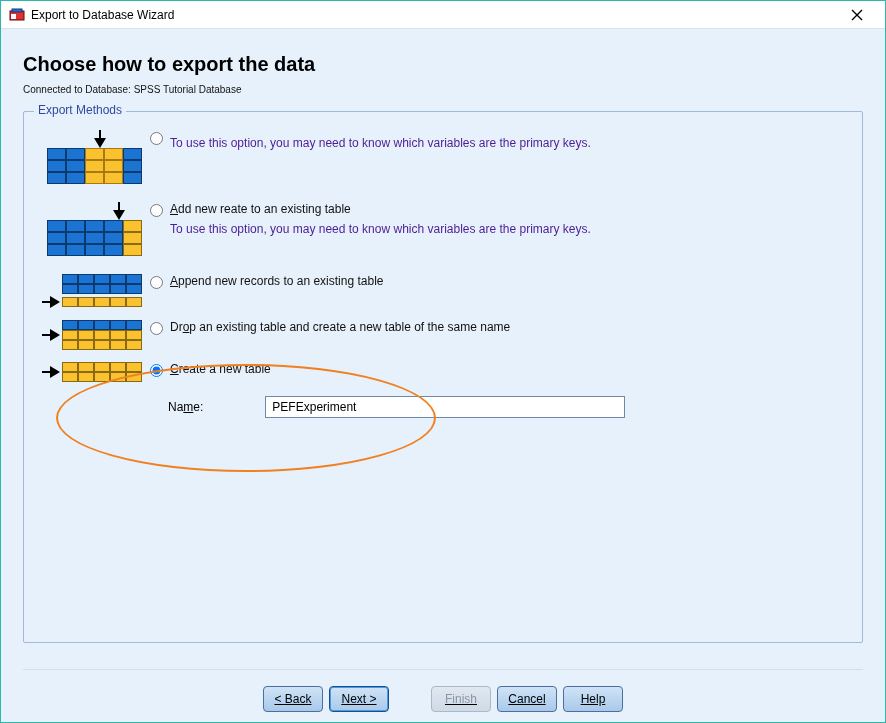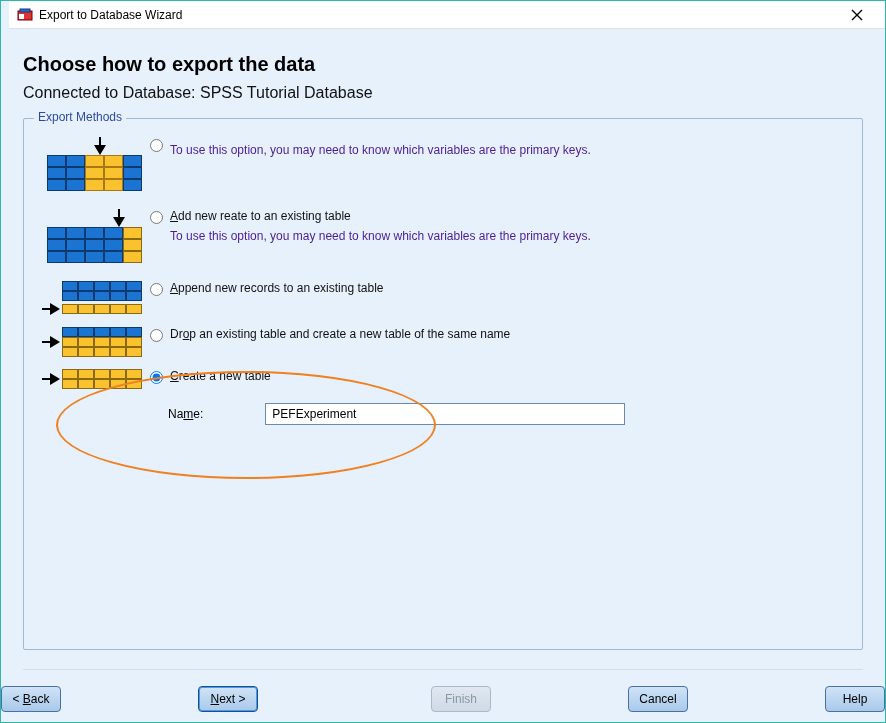--- a/index.html
+++ b/index.html
@@ -14,35 +14,34 @@
     position: relative;
     overflow: hidden;
   }
   .titlebar {
     height: 28px;
     background: #ffffff;
     display: flex;
     align-items: center;
     padding: 0 8px;
     border-bottom: 1px solid #d8e2ea;
-    margin-left: 8px;
   }
   .titlebar .app-icon {
     width: 16px; height: 16px; margin-right: 6px;
     display: flex; align-items: center; justify-content: center;
   }
   .titlebar .title { font-size: 12px; color: #000; }
   .titlebar .spacer { flex: 1; }
   .titlebar .close-btn {
     width: 40px; height: 24px; display:flex; align-items:center; justify-content:center;
     font-size: 14px; cursor: default;
   }
   .content { padding: 10px 22px 14px 22px; display: flex; flex-direction: column; height: calc(100% - 28px); }
   .heading { font-size: 20px; font-weight: bold; color: #000; margin: 14px 0 8px 0; }
-  .subtext { font-size: 16px; color: #111; margin-bottom: 16px; }
+  .subtext { font-size: 10px; color: #111; margin-bottom: 16px; }
 
   .fieldset {
     position: relative;
     border: 1px solid #9fb9d6;
     border-radius: 2px;
     padding: 18px 14px 14px 14px;
     height: 532px;
   }
   .fieldset .legend {
     position: absolute;
@@ -110,22 +109,23 @@
   .footer-sep {
     position: absolute;
     left: 22px; right: 22px; bottom: 52px;
     height: 1px;
     background: linear-gradient(to bottom, #a7bdd3, #fff);
   }
   .footer {
     position: absolute;
     left: 0; right: 0; bottom: 10px;
     display: flex;
-    justify-content: space-between;
+    justify-content: center;
     gap: 6px;
+    text-decoration: underline;
   }
   .wbtn {
     min-width: 60px;
     height: 26px;
     padding: 0 10px;
     background: linear-gradient(#cfe3f7, #a9c9ea);
     border: 1px solid #4a6fa0;
     border-radius: 4px;
     font-family: inherit;
     font-size: 12px;

